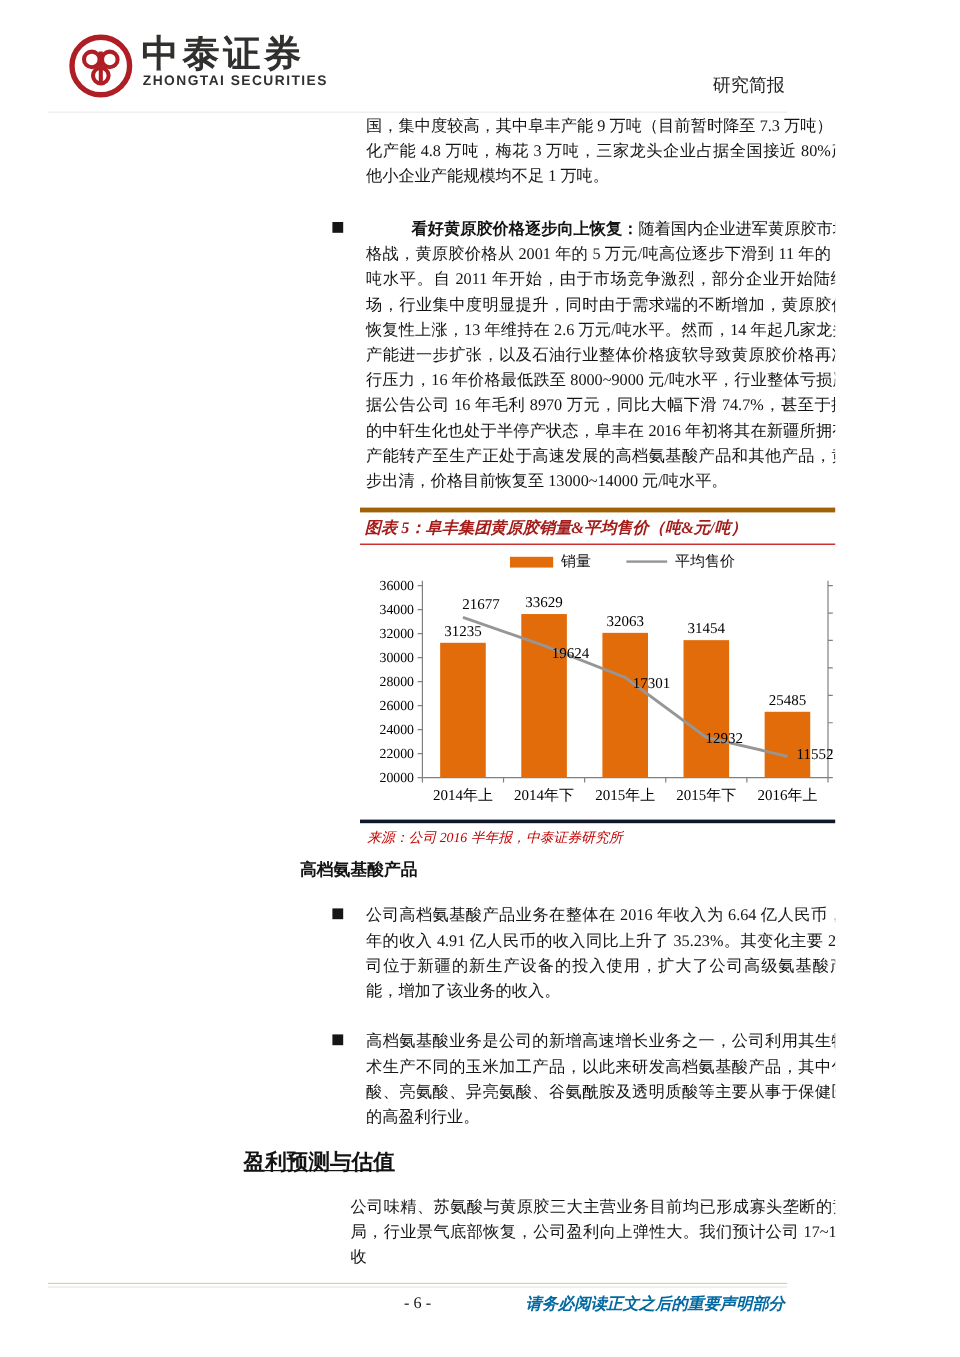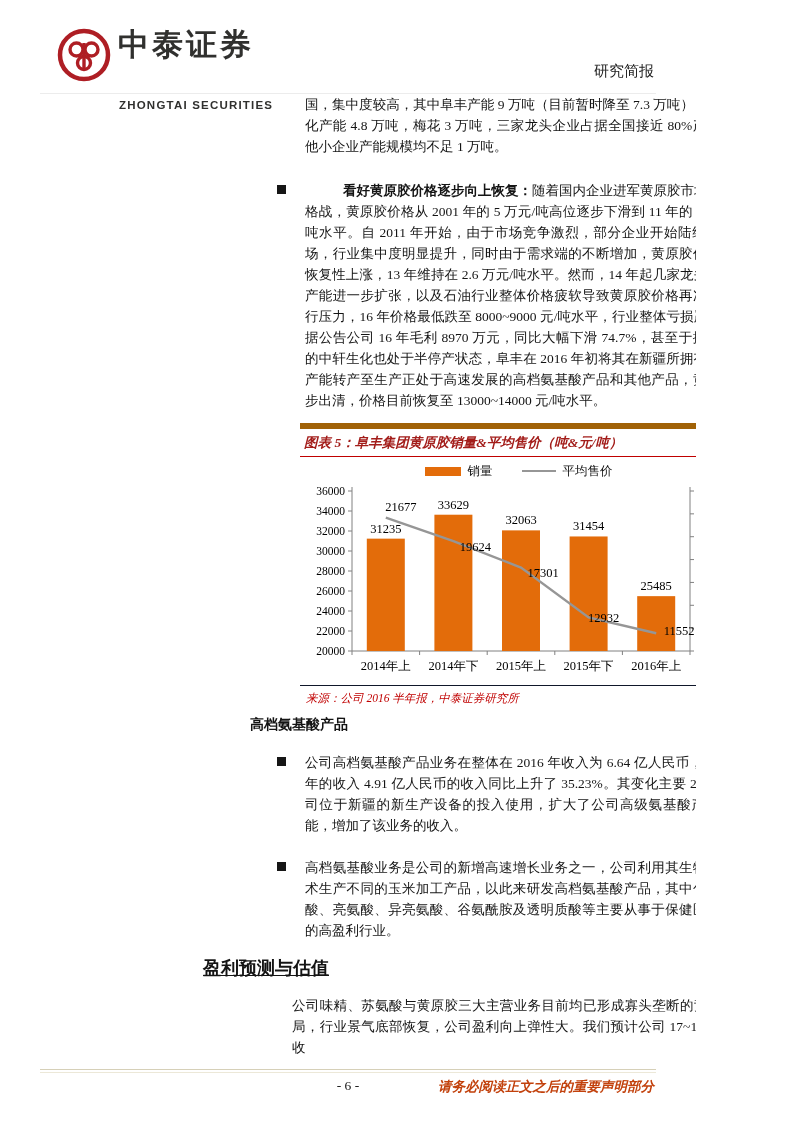--- a/index.html
+++ b/index.html
@@ -5,53 +5,53 @@
   html,body{margin:0;padding:0;background:#ffffff;}
   .page{position:relative;width:696px;height:1131px;background:#ffffff;overflow:hidden;
         font-family:"Liberation Serif",serif;color:#141414;}
 
   
   .logo-wrap{position:absolute;left:55px;top:26px;width:300px;height:60px;}
   .logo-svg{position:absolute;left:0;top:0;}
   .brand-cn{position:absolute;left:63px;top:-2px;font-family:"Liberation Sans",sans-serif;
             font-weight:700;font-size:31px;letter-spacing:3px;color:#30302e;white-space:nowrap;}
   .brand-en{position:absolute;left:64px;top:36px;font-family:"Liberation Sans",sans-serif;
-            font-weight:700;font-size:11.5px;letter-spacing:1.2px;color:#30302e;white-space:nowrap;margin-top:37px;}
+            font-weight:700;font-size:11.5px;letter-spacing:1.2px;color:#30302e;white-space:nowrap;}
   .doc-type{position:absolute;right:42px;top:62px;font-size:15px;color:#222;}
   .header-rule{position:absolute;left:40px;right:40px;top:93px;height:1px;background:#ececec;}
 
   
   .para{position:absolute;font-size:13.5px;line-height:21px;text-align:justify;color:#141414;}
   .bullet-marker{position:absolute;width:9px;height:9px;background:#161616;}
   .lead-bold{font-weight:700;margin-left:38px;}
   .sec-heading{position:absolute;font-weight:700;color:#141414;}
 
   
   .figure{position:absolute;left:300px;top:423px;width:437px;}
-  .fig-titlebar{border-top:6px solid #a16207;border-bottom:1.5px solid #C00000;
+  .fig-titlebar{border-top:4px solid #a16207;border-bottom:1.5px solid #C00000;
                 padding:4px 6px 4px 4px;}
   .fig-title{font-weight:700;font-style:italic;font-size:13.5px;color:#A31D1A;white-space:nowrap;}
   .fig-legend{display:flex;align-items:center;justify-content:center;gap:7px;
               height:24px;margin-top:2px;font-size:12.5px;color:#111;text-align:right;}
   .legend-swatch-bar{width:36px;height:9px;}
   .legend-swatch-line{width:34px;height:0;border-top:2.4px solid #969696;margin-left:22px;}
-  .fig-source{border-top:1px solid #0f172a;margin-top:2px;padding:5px 0 2px 6px;
+  .fig-source{border-top:3px solid #0f172a;margin-top:2px;padding:5px 0 2px 6px;
               font-size:11.5px;font-style:italic;color:#C00000;}
 
   
   .h2-big{font-size:18px;text-decoration:underline;}
   .h3-small{font-size:14px;}
 
   
   .footer-rule{position:absolute;left:40px;right:40px;top:1069px;height:2px;
                border-top:1px solid #D6D0B8;border-bottom:1px solid #ECE8D8;}
   .footer-page{position:absolute;left:0;right:0;top:1078px;text-align:center;
                font-size:13.5px;color:#141414;}
   .footer-notice{position:absolute;right:42px;top:1078px;font-size:13.5px;font-weight:700;
-                 font-style:italic;color:#c2410c;}
+                 font-style:italic;color:#0369a1;}
 </style>
 </head>
 <body>
 
 <div class="page">
 
   <div class="logo-wrap">
     <svg class="logo-svg" width="58" height="58" viewBox="0 0 58 58">
       <circle cx="29" cy="29" r="24" fill="none" stroke="#AE1E24" stroke-width="4.5"></circle>
       <circle cx="21.5" cy="23.5" r="6.5" fill="none" stroke="#AE1E24" stroke-width="3.4"></circle>

